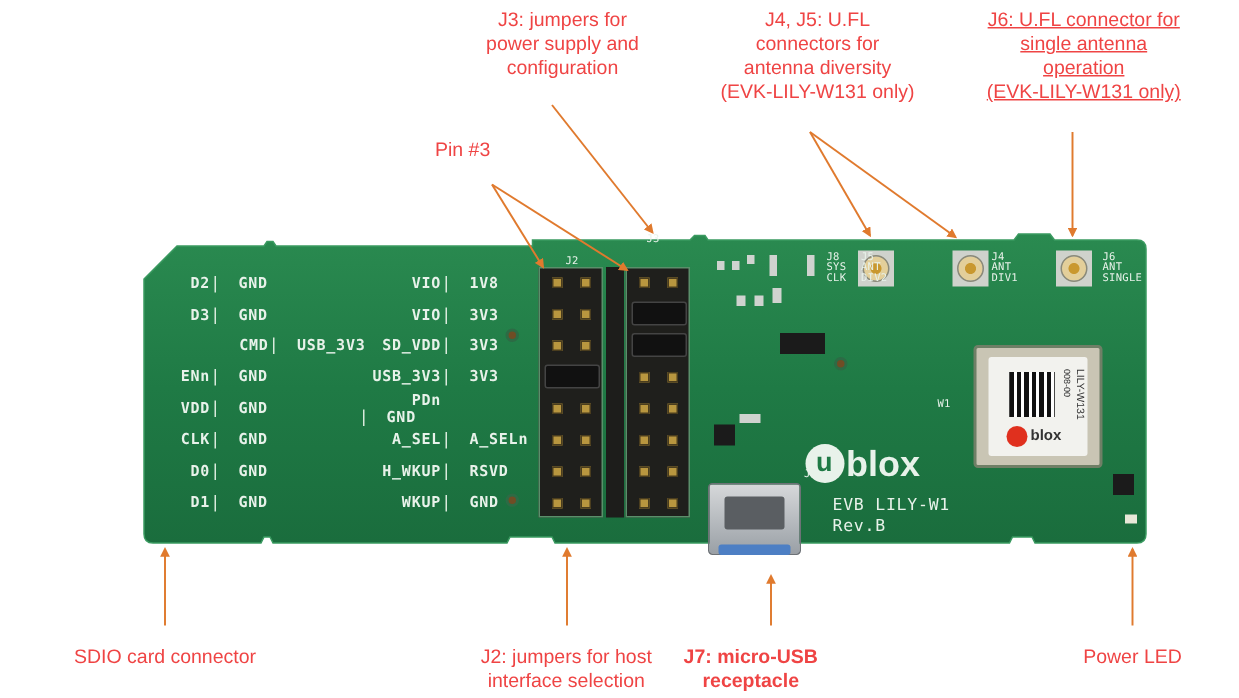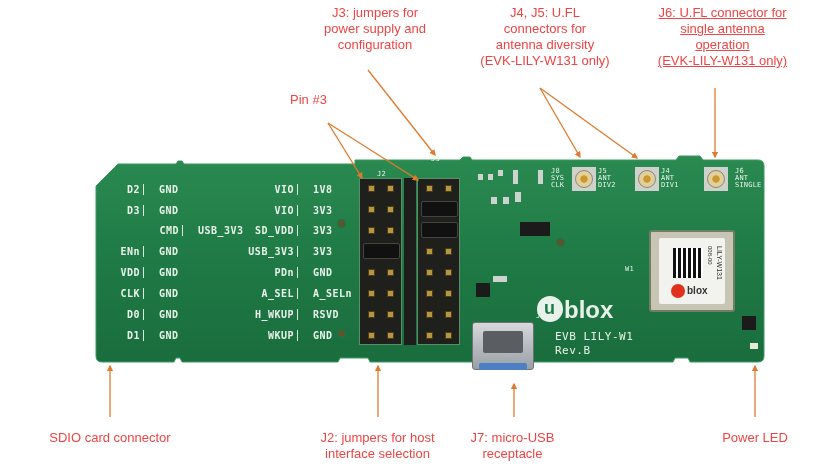--- a/index.html
+++ b/index.html
@@ -100,21 +100,21 @@
         <span class="r">3V3</span>
       </div>
     <div class="pin-row silk" style="left:222px; top:220px;">
         <span class="l" style="width:75px">SD_VDD</span>
         <span class="r">3V3</span>
       </div>
     <div class="pin-row silk" style="left:222px; top:241px;">
         <span class="l" style="width:75px">USB_3V3</span>
         <span class="r">3V3</span>
       </div>
-    <div class="pin-row silk" style="left:222px; top:262px;">
+    <div class="pin-row silk" style="left:222px; top:262px;flex-direction:column;">
         <span class="l" style="width:75px">PDn</span>
         <span class="r">GND</span>
       </div>
     <div class="pin-row silk" style="left:222px; top:283px;">
         <span class="l" style="width:75px">A_SEL</span>
         <span class="r">A_SELn</span>
       </div>
     <div class="pin-row silk" style="left:222px; top:304px;">
         <span class="l" style="width:75px">H_WKUP</span>
         <span class="r">RSVD</span>
@@ -179,21 +179,21 @@
   <div class="smd" style="left:476px; top:283px; width:14px; height:14px;"></div>
   <div class="smd-l" style="left:493px; top:276px; width:14px; height:6px;"></div>
   <div class="smd" style="left:742px; top:316px; width:14px; height:14px;"></div>
 
   <span class="silk small" style="left:551px; top:168px; white-space:pre;">J8
 SYS
 CLK</span>
 
   <div class="ufl-pad" style="left:572px; top:167px;"></div>
   <div class="ufl" style="left:575px; top:170px;"></div>
-  <span class="silk small" style="left:598px; top:168px; white-space:pre;">J5
+  <span class="silk small" style="left:574px; top:168px; white-space:pre;">J5
 ANT
 DIV2</span>
 
   <div class="ufl-pad" style="left:635px; top:167px;"></div>
   <div class="ufl" style="left:638px; top:170px;"></div>
   <span class="silk small" style="left:661px; top:168px; white-space:pre;">J4
 ANT
 DIV1</span>
 
   <div class="ufl-pad" style="left:704px; top:167px;"></div>
@@ -238,21 +238,21 @@
 connectors for
 antenna diversity
 (EVK-LILY-W131 only)</div>
 <div class="callout" style="left:640px; top:5px; width:165px;text-decoration:underline;">J6: U.FL connector for
 single antenna
 operation
 (EVK-LILY-W131 only)</div>
 <div class="callout" style="left:20px; top:430px; width:180px;">SDIO card connector</div>
 <div class="callout" style="left:305px; top:430px; width:145px;">J2: jumpers for host
 interface selection</div>
-<div class="callout" style="left:455px; top:430px; width:115px;">J7: micro-USB
+<div class="callout" style="left:443px; top:430px; width:115px;font-weight:bold;">J7: micro-USB
 receptacle</div>
 <div class="callout" style="left:705px; top:430px; width:100px;">Power LED</div>
 
 <svg class="overlay" viewBox="0 0 826 465">
   <defs>
     <marker id="ah" viewBox="0 0 10 10" refX="8" refY="5" markerWidth="5" markerHeight="5" orient="auto-start-reverse">
       <path d="M0,0 L10,5 L0,10 Z" fill="#e07a2e"></path>
     </marker>
   </defs>
   <g stroke="#e07a2e" stroke-width="1.3" fill="none" marker-end="url(#ah)">

